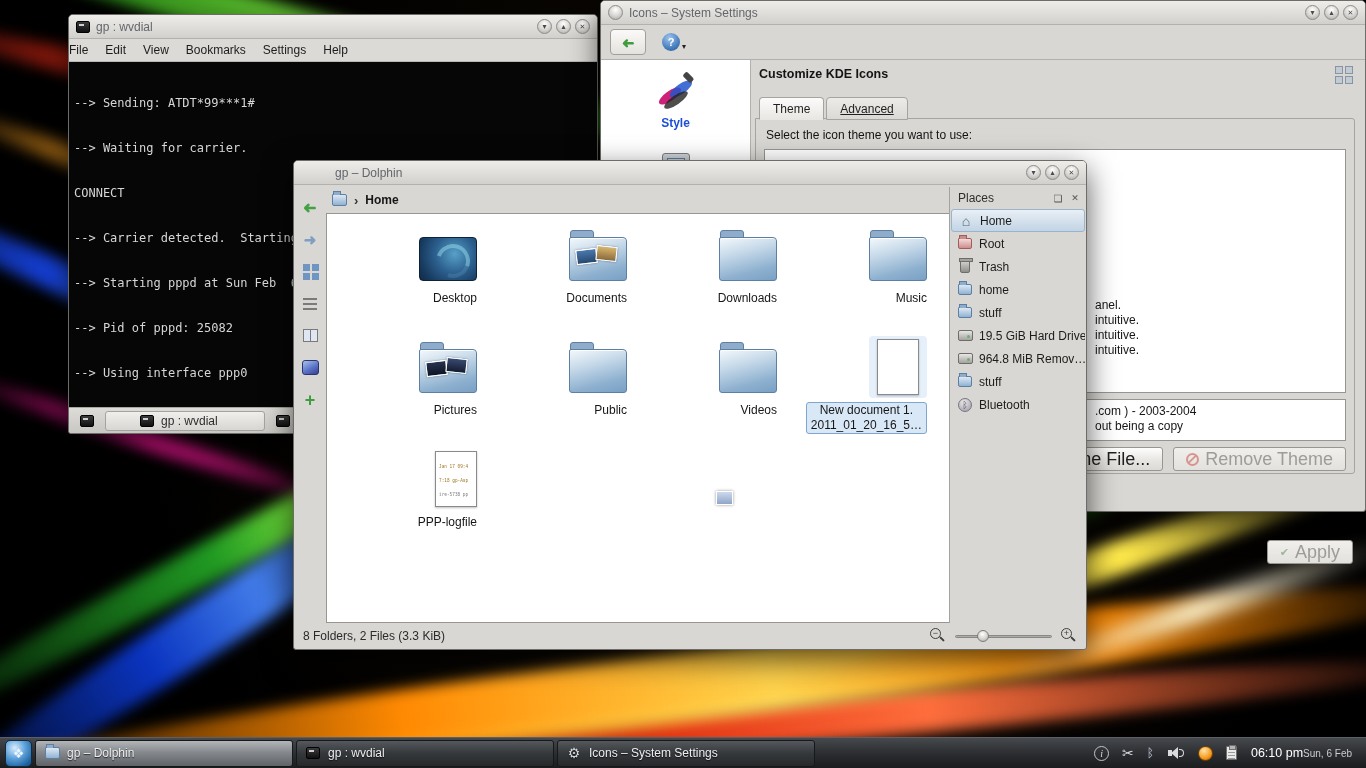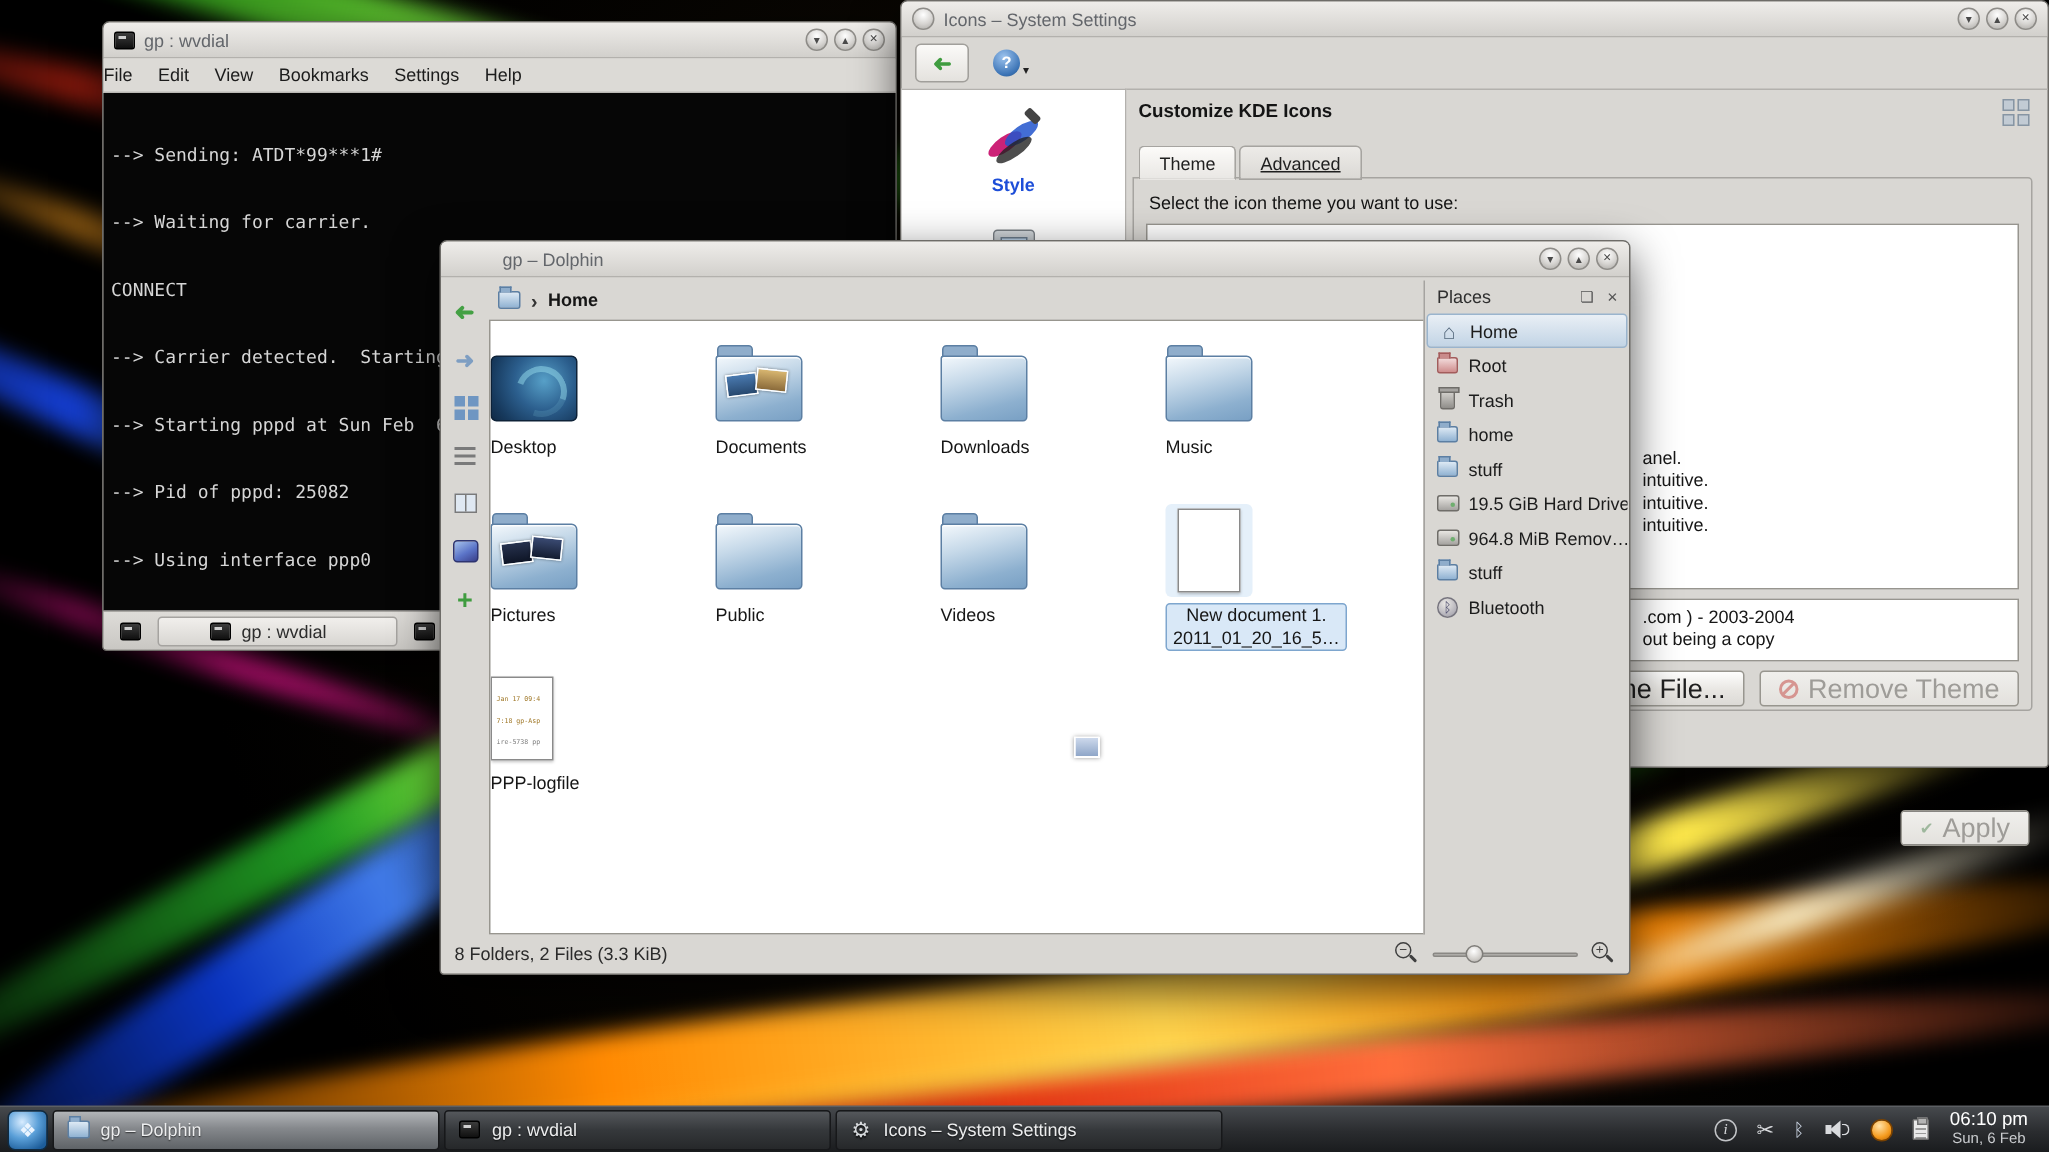--- a/index.html
+++ b/index.html
@@ -74,21 +74,21 @@
   .vt.back::after{content:"➜";display:inline-block;transform:scaleX(-1);color:#44a044;font-size:16px;font-weight:bold}
   .vt.fwd::after{content:"➜";color:#7e9ec2;font-size:15px;font-weight:bold}
   .sq4{width:7px;height:7px;background:#6f96c2;box-shadow:9px 0 #6f96c2,0 9px #6f96c2,9px 9px #6f96c2;margin:-8px 0 0 -8px}
   .lines3{width:14px;height:2px;background:#7a7a7a;box-shadow:0 5px #7a7a7a,0 10px #7a7a7a;margin-top:-10px}
   .colset{width:15px;height:13px;border:1px solid #7a7a7a;position:relative;background:#dfe8f2}
   .colset::after{content:"";position:absolute;left:6px;top:0;bottom:0;width:1px;background:#7a7a7a}
   .prev{width:17px;height:15px;border-radius:3px;background:linear-gradient(150deg,#a8c4ec 0%,#5b74c8 55%,#3a3f8a 100%);border:1px solid #2e3470}
   .vt.add::after{content:"+";color:#3f9c3f;font-size:18px;font-weight:bold;line-height:1}
   .dview{position:absolute;left:32px;top:52px;width:624px;bottom:26px;background:#fff;border:1px solid #98968f;overflow:hidden}
   .fgrid{display:grid;grid-template-columns:repeat(4,150px);grid-auto-rows:112px;padding-top:4px}
-  .fcell{display:flex;flex-direction:column;align-items:flex-start;padding-top:6px}
+  .fcell{display:flex;flex-direction:column;align-items:flex-end;padding-top:6px}
   .iconwrap{height:62px;display:flex;align-items:center;justify-content:center}
   .iconwrap.sel{background:rgba(150,195,235,.25);border-radius:4px;padding:2px 8px}
   .flabel{margin-top:5px;font-size:12px;color:#161616;text-align:center;line-height:15px}
   .flabel.selbox{background:#d9e8f7;border:1px solid #7ea6ce;border-radius:3px;padding:0 4px;margin-top:4px}
   .ifolder{position:relative;width:58px;height:44px;margin-top:8px}
   .ifolder .fback{position:absolute;top:-7px;left:1px;width:24px;height:10px;background:#8fadcb;border:1px solid #5c7fa3;border-radius:3px 3px 0 0}
   .ifolder .fbody{position:absolute;inset:0;background:linear-gradient(165deg,#f3f8fc 0%,#c6d9e9 35%,#8db0cf 75%,#79a0c4 100%);border:1px solid #5c7fa3;border-radius:2px 4px 3px 3px;box-shadow:inset 0 1px 0 rgba(255,255,255,.85)}
   .th{position:absolute;width:21px;height:15px;border:1px solid #fff;box-shadow:0 0 2px rgba(0,0,0,.45);z-index:2}
   .th.a{left:7px;top:12px;background:linear-gradient(#4a7ab0,#27486e);transform:rotate(-7deg)}
   .th.b{left:27px;top:9px;background:linear-gradient(#d8b670,#8a6a3a);transform:rotate(6deg)}
@@ -138,21 +138,21 @@
   .tico.info::after{content:"i"}
   .tico.scis::after{content:"✂";font-size:14px}
   .tico.bt2::after{content:"ᛒ";font-size:12px;color:#cdd6e4}
   .vol{position:relative;width:18px;height:16px}
   .vol .vbox{position:absolute;left:1px;top:5px;width:4px;height:6px;background:#d8dadd}
   .vol .vtri{position:absolute;left:4px;top:2px;width:0;height:0;border-top:6px solid transparent;border-bottom:6px solid transparent;border-right:7px solid #d8dadd}
   .vol .varc{position:absolute;left:12px;top:4px;width:5px;height:8px;border:1.5px solid #d8dadd;border-left:none;border-radius:0 6px 6px 0}
   .tico.orange{width:15px;height:15px;border-radius:50%;background:radial-gradient(circle at 38% 28%,#ffe2a8,#f59b1e 60%,#b35f00);border:1px solid #7a4200}
   .clip{width:11px;height:14px;background:#e9e9e9;border:1px solid #6f6f6f;border-radius:1px;position:relative;background-image:repeating-linear-gradient(#e9e9e9 0 2px,#9a9a9a 2px 3px);background-size:7px 100%;background-position:1px 3px;background-repeat:no-repeat}
   .clip::before{content:"";position:absolute;left:2px;top:-2px;width:5px;height:3px;background:#b5b5b5;border:1px solid #6f6f6f}
-  .clock{display:flex;flex-direction:column;align-items:center;justify-content:center;padding:0 12px 0 2px;line-height:13px}
+  .clock{display:flex;align-items:center;justify-content:center;padding:0 12px 0 2px;line-height:13px}
   .ctime{font-size:12.5px;color:#fff}
   .cdate{font-size:10px;color:#c9cbce}
   
   .style-svg{width:44px;height:44px}
 </style>
 </head>
 <body>
 
 <div class="desktop">
 

